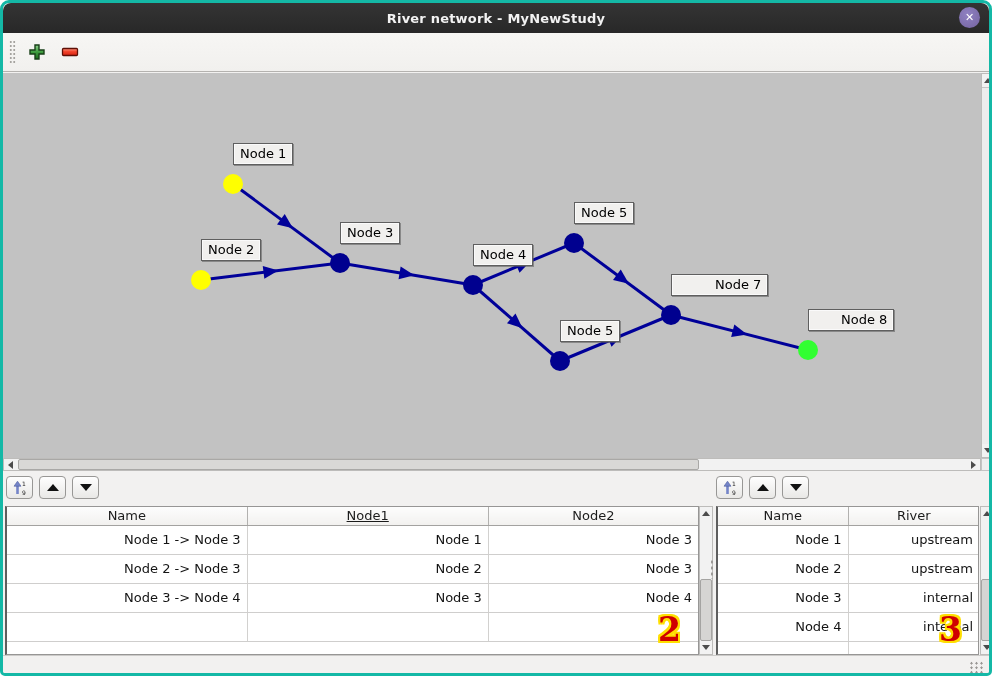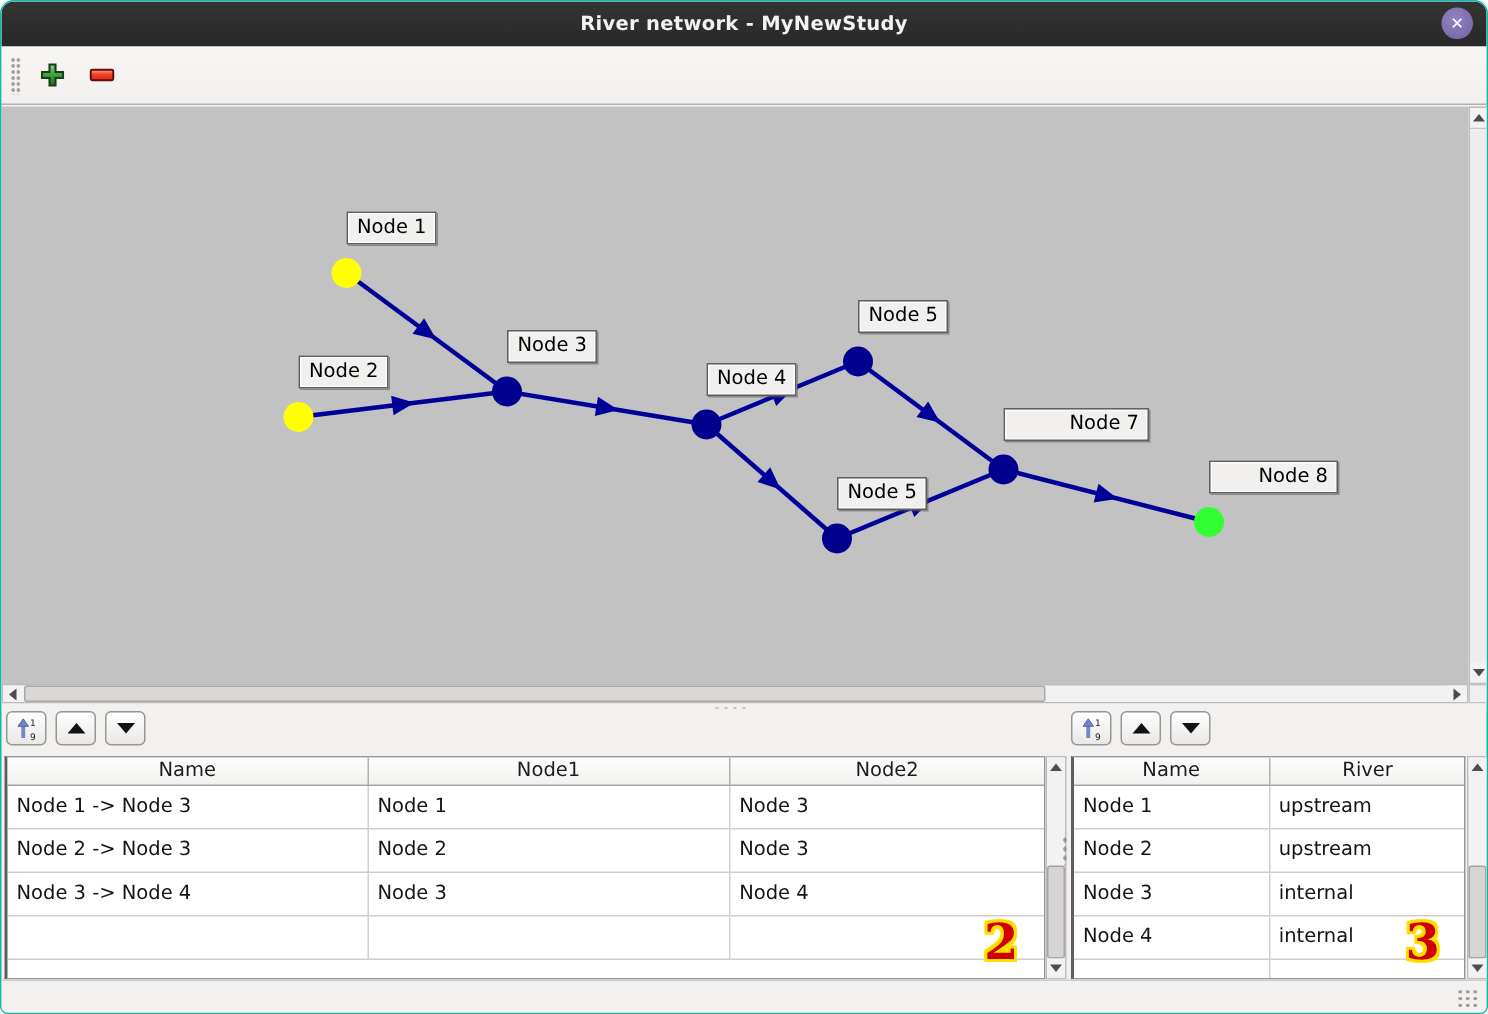--- a/index.html
+++ b/index.html
@@ -1,17 +1,17 @@
 <!DOCTYPE html>
 <html><head>
 <meta charset="utf-8">
 <style>
   * { box-sizing: border-box; margin: 0; padding: 0; }
   html,body { width: 992px; height: 676px; background: #ffffff; font-family: "DejaVu Sans", "Liberation Sans", sans-serif; }
-  .window { position: relative; width: 992px; height: 676px; background: #f2f1f0; border: 1px solid #14b8a6; border-radius: 9px 9px 5px 5px; overflow: hidden; }
+  .window { position: relative; width: 992px; height: 676px; background: #f2f1f0; border: 3px solid #14b8a6; border-radius: 9px 9px 5px 5px; overflow: hidden; }
 
   
   .titlebar { position: absolute; left: 0; top: 0; width: 100%; height: 30px;
     background: linear-gradient(#343434, #282828); border-radius: 8px 8px 0 0;
     display: flex; align-items: center; justify-content: center; }
   .titlebar .title { color: #f2f2f2; font-size: 13px; font-weight: bold; letter-spacing: .2px; }
   .close-btn { position: absolute; right: 9px; top: 4px; width: 21px; height: 21px; border-radius: 50%;
     background: radial-gradient(circle at 40% 35%, #8f81c2, #74639f); display: flex; align-items: center; justify-content: center; cursor: pointer; }
   .close-btn span { color: #ffffff; font-size: 11px; font-weight: bold; line-height: 1; }
 
@@ -72,21 +72,21 @@
   .tri-down-b { width: 0; height: 0; border-left: 6px solid transparent; border-right: 6px solid transparent; border-top: 7px solid #111; }
 
   
   .tablewrap { position: absolute; top: 503px; height: 149px; background: #ffffff;
     border: 1px solid #979695; border-left: 2px solid #5e5e5e; overflow: hidden; }
   .tw-left { left: 2px; width: 694px; }
   .tw-right { left: 713px; width: 263px; }
   table.grid { border-collapse: collapse; table-layout: fixed; width: 100%; }
   table.grid th { height: 18px; font-weight: normal; font-size: 13px; color: #1c1c1c; text-align: center;
     background: linear-gradient(#fdfdfd, #f2f1ef); border-right: 1px solid #b2b1af; border-bottom: 1px solid #a3a2a0; padding: 0 4px; }
-  table.grid td { height: 29px; font-size: 13px; color: #141414; text-align: left; padding: 0 6px;
+  table.grid td { height: 29px; font-size: 13px; color: #141414; text-align: right; padding: 0 6px;
     border-right: 1px solid #d2d1cf; border-bottom: 1px solid #cfcecd; background: #fff; overflow: hidden; white-space: nowrap; }
   table.grid th:last-child, table.grid td:last-child { border-right: none; }
 
   .tbl-vscroll { top: 503px; width: 14px; height: 149px; }
   .tbl-vscroll .up { left: 0; top: 0; width: 12px; height: 13px; }
   .tbl-vscroll .down { left: 0; bottom: 0; width: 12px; height: 13px; }
   .tbl-vscroll .thumb { position: absolute; left: 0; top: 72px; width: 12px; height: 62px; background: #d6d5d3; border: 1px solid #a5a4a2; border-radius: 2px; }
   .sb-l { left: 696px; } .sb-r { left: 977px; }
 
   
@@ -230,21 +230,21 @@
     <button class="tt-btn">
         <div class="tri-down-b"></div>
       </button>
   </div>
 
   <div class="tablewrap tw-left">
     <table class="grid">
         <thead>
           <tr>
             <th style="width: 229px;">Name</th>
-            <th style="width: 230px;">Node1</th>
+            <th style="width: 230px; text-decoration: underline;">Node1</th>
             <th style="width: 200px;">Node2</th>
           </tr>
         </thead>
         <tbody>
           <tr>
             <td>Node 1 -&gt; Node 3</td>
             <td>Node 1</td>
             <td>Node 3</td>
           </tr>
           <tr>

